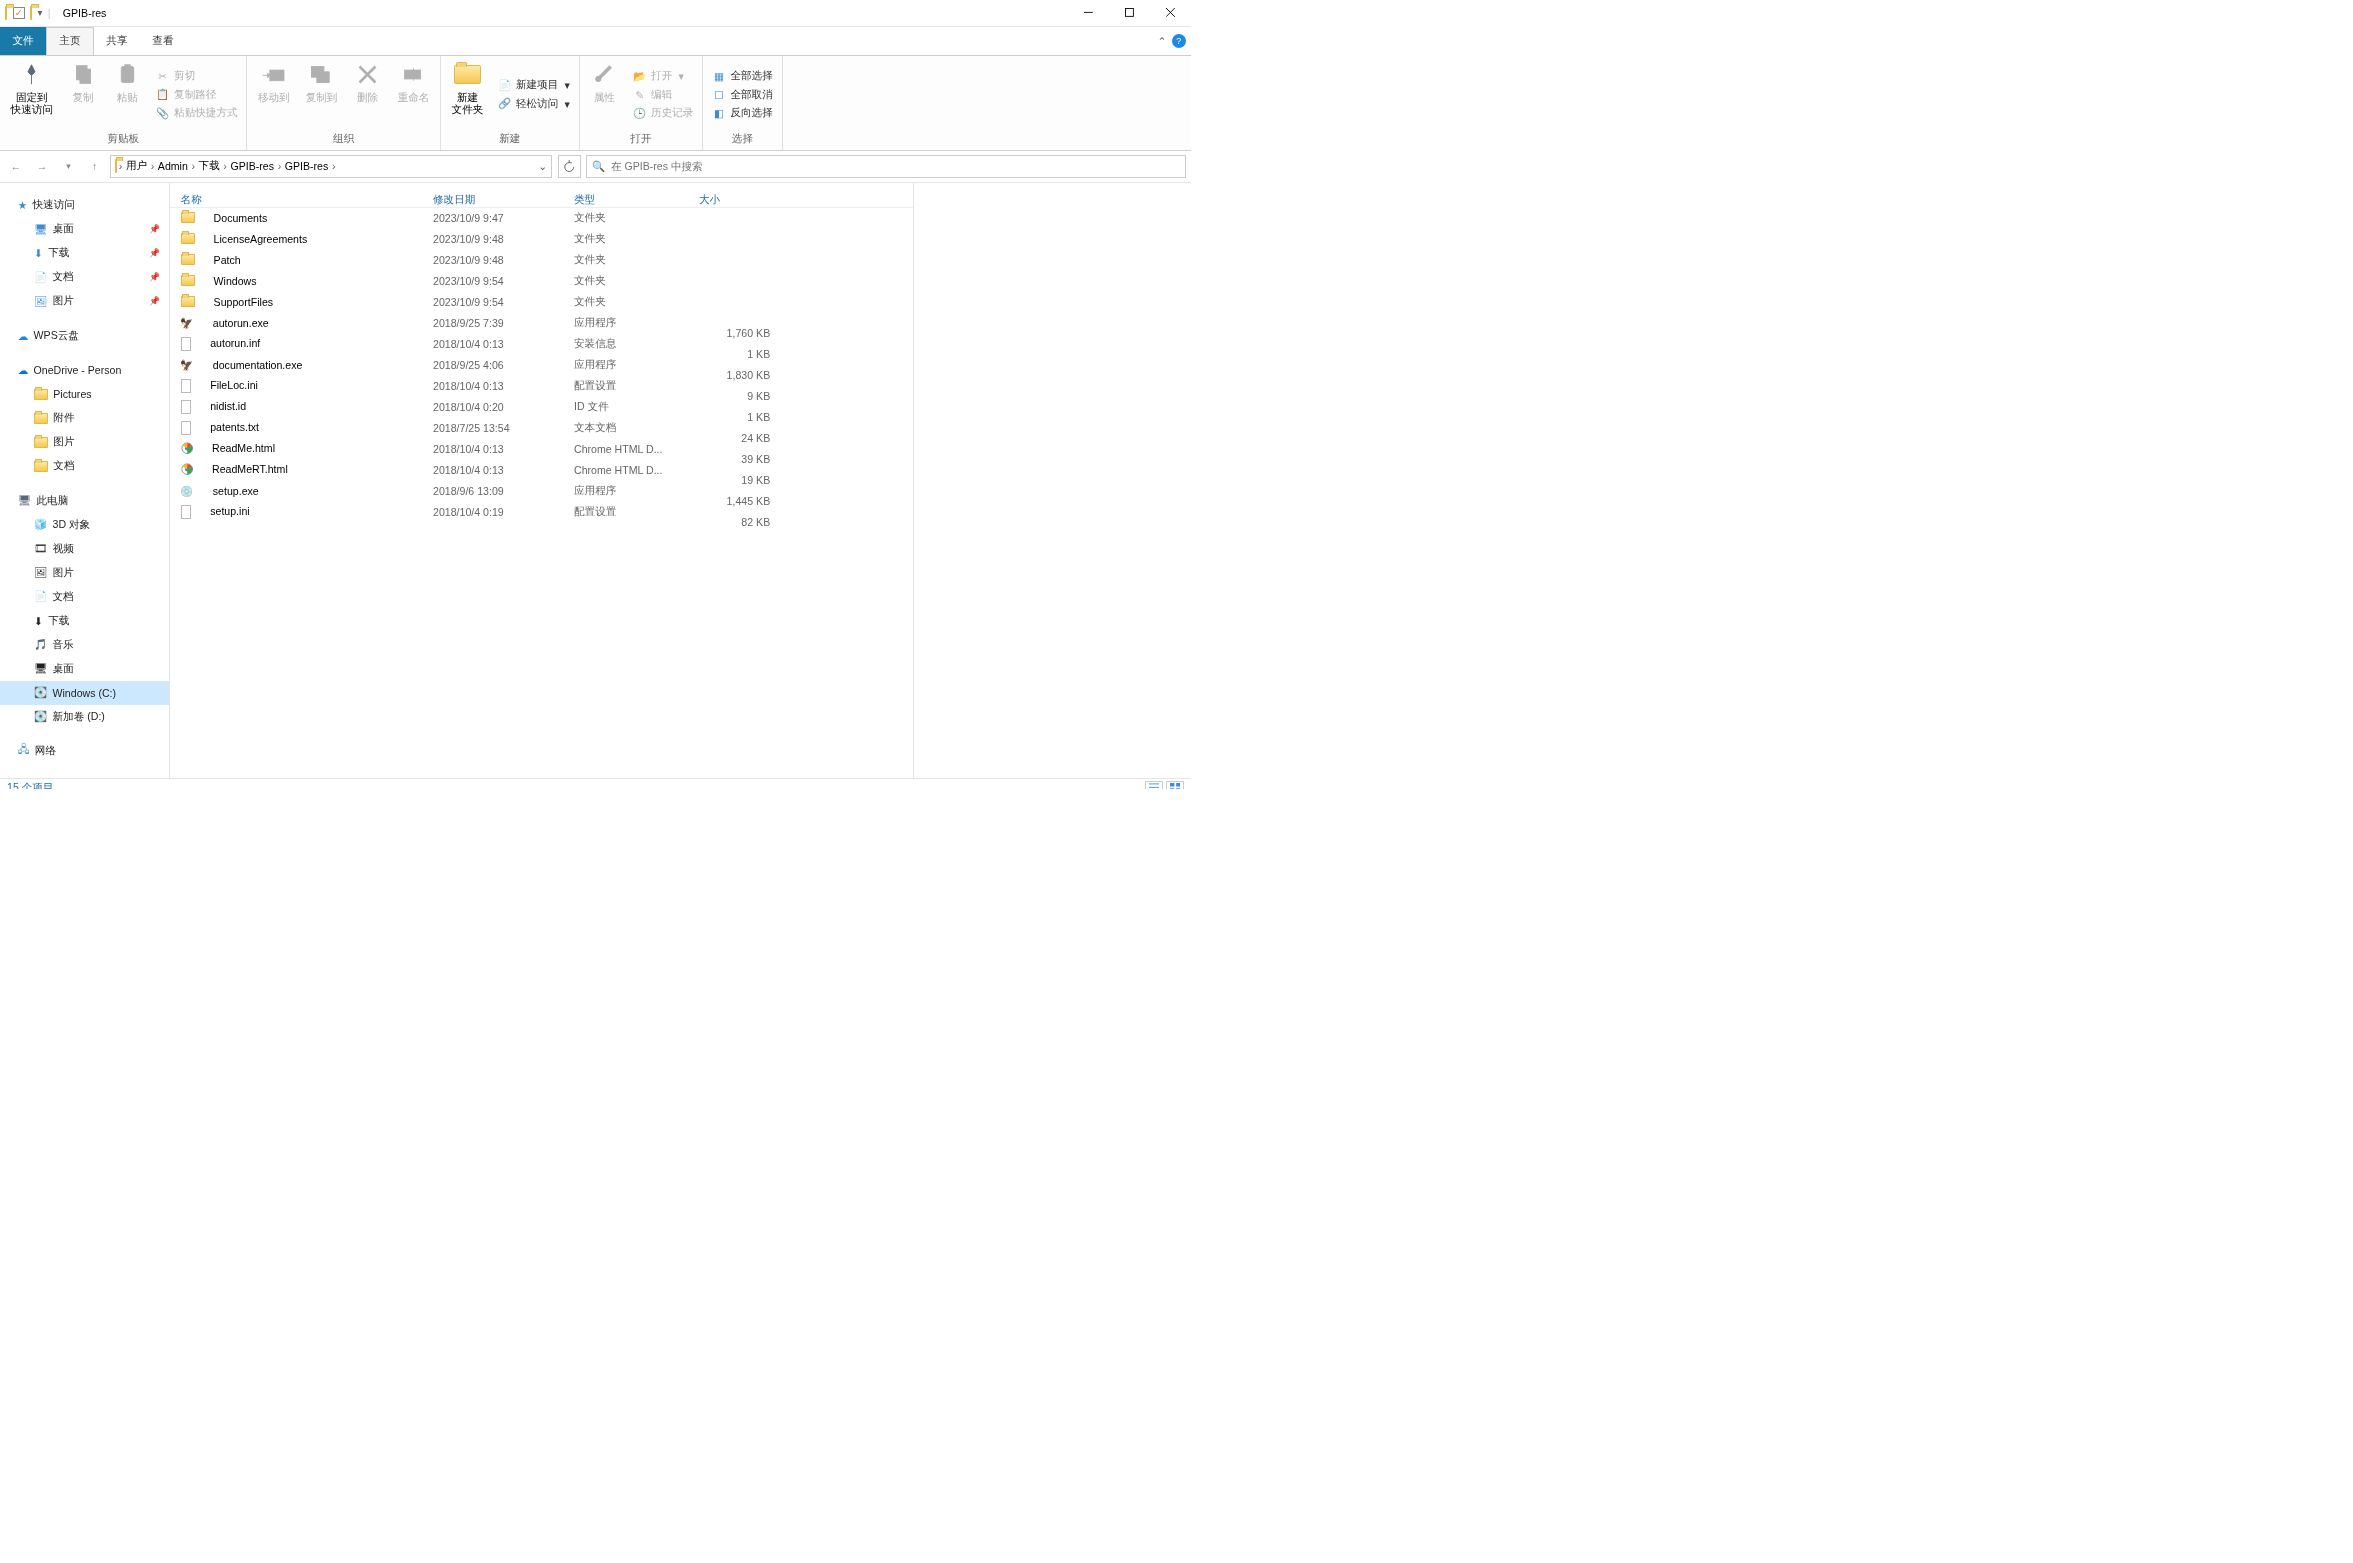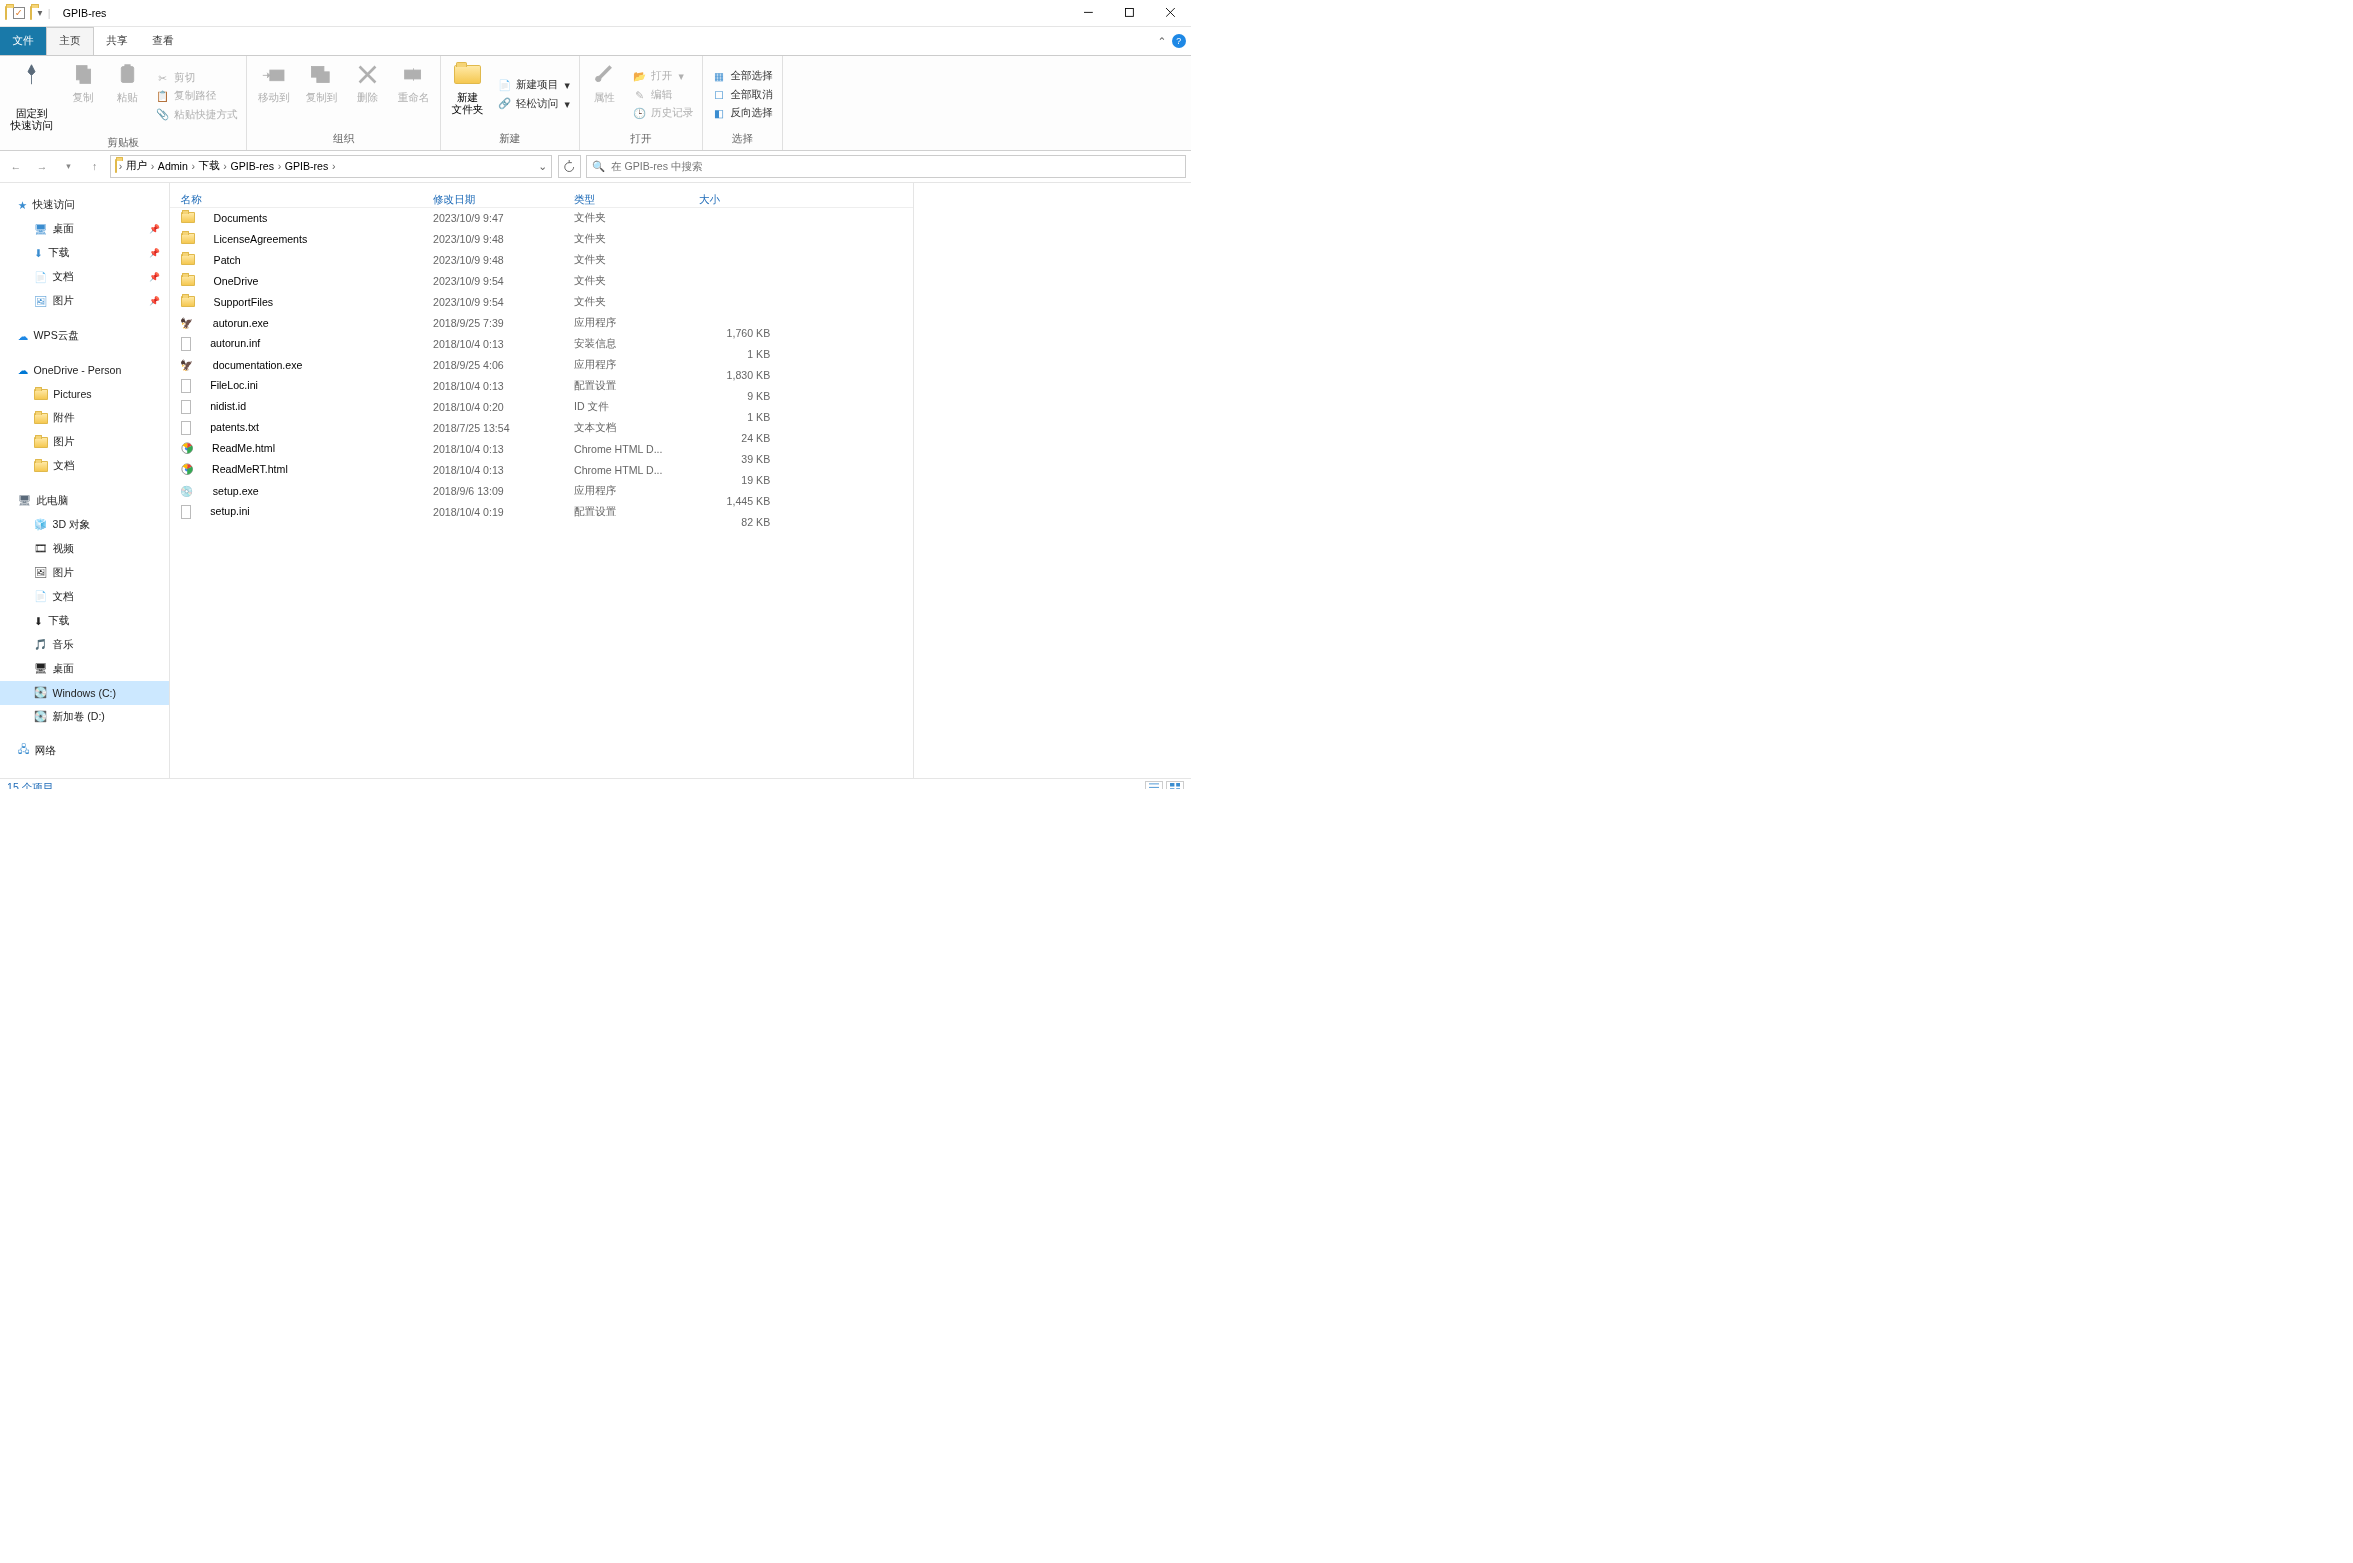--- a/index.html
+++ b/index.html
@@ -127,21 +127,21 @@
 <div class="ribbon">
 
   <div class="ribbon-group">
     <div class="rg-body">
       <div class="big-btn">
         <div class="ico">
             <svg width="23" height="23" viewBox="0 0 26 26">
               <path d="M13 2 L17 10 L13 14 L9 10 Z M13 14 L13 24" fill="#5a6a7a" stroke="#5a6a7a"></path>
             </svg>
           </div>
-        <div class="lbl" style="white-space:pre-line;margin-top:16px;">固定到
+        <div class="lbl" style="white-space:pre-line;">固定到
 快速访问</div>
       </div>
       <div class="big-btn disabled">
         <div class="ico">
             <svg width="23" height="23" viewBox="0 0 26 26">
               <rect x="5" y="3" width="12" height="16" fill="none" stroke="#ccc"></rect>
               <rect x="9" y="7" width="12" height="16" fill="#fff" stroke="#ccc"></rect>
             </svg>
           </div>
         <div class="lbl">复制</div>
@@ -453,21 +453,21 @@
             <span class="folder-mini"></span>
             <span>Patch</span>
           </div>
           <div class="c-date">2023/10/9 9:48</div>
           <div class="c-type">文件夹</div>
           <div class="c-size"></div>
         </div>
         <div class="file-row">
           <div class="c-name">
             <span class="folder-mini"></span>
-            <span>OneDrive</span>
+            <span>Windows</span>
           </div>
           <div class="c-date">2023/10/9 9:54</div>
           <div class="c-type">文件夹</div>
           <div class="c-size"></div>
         </div>
         <div class="file-row">
           <div class="c-name">
             <span class="folder-mini"></span>
             <span>SupportFiles</span>
           </div>

